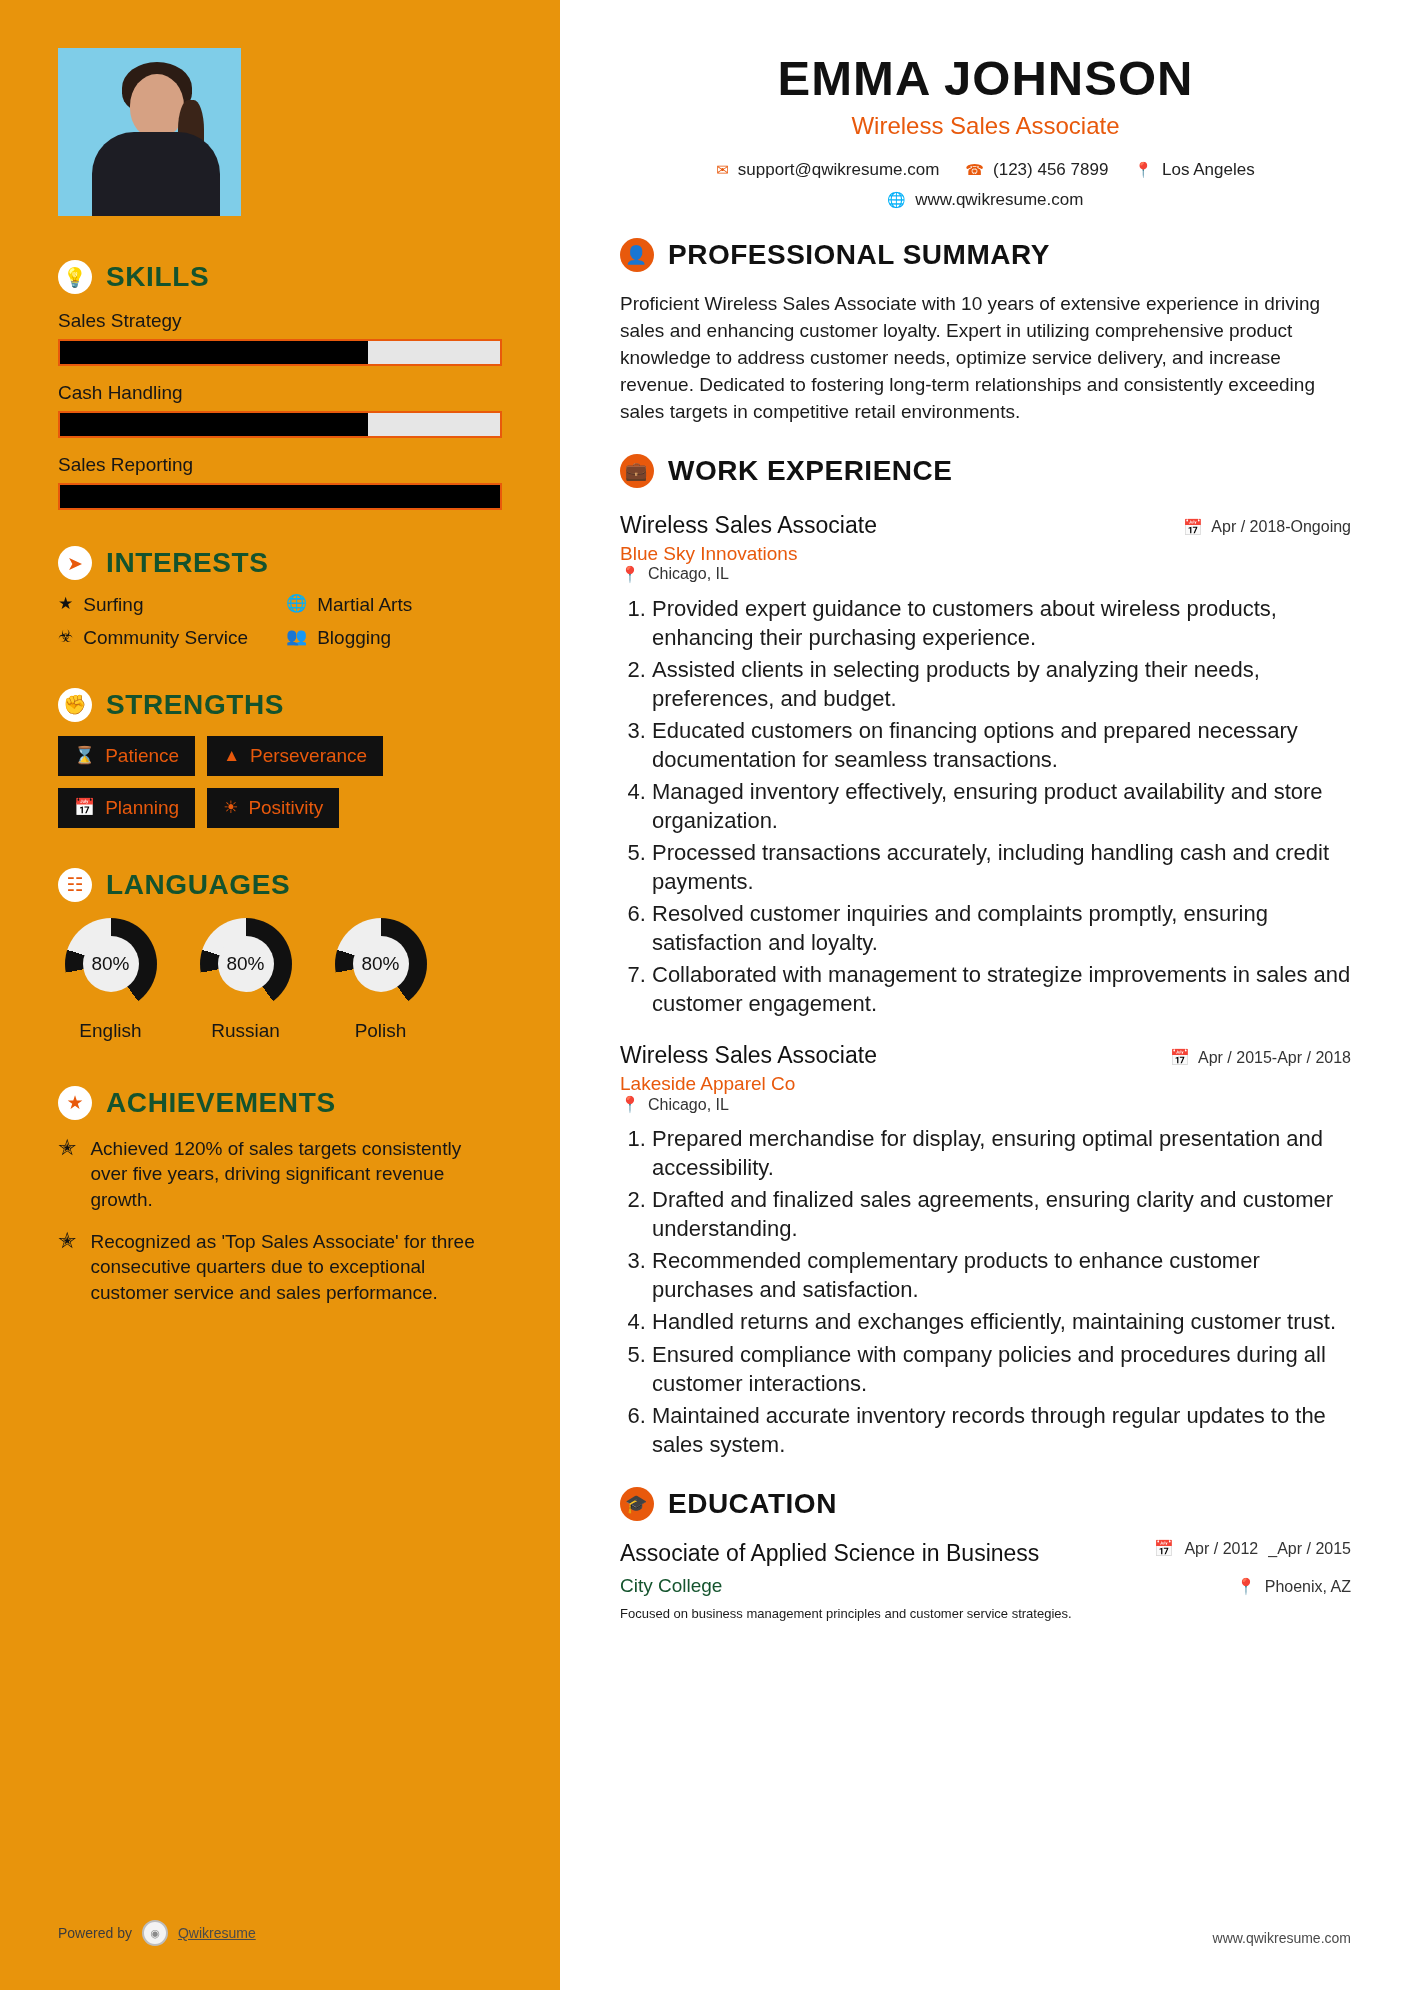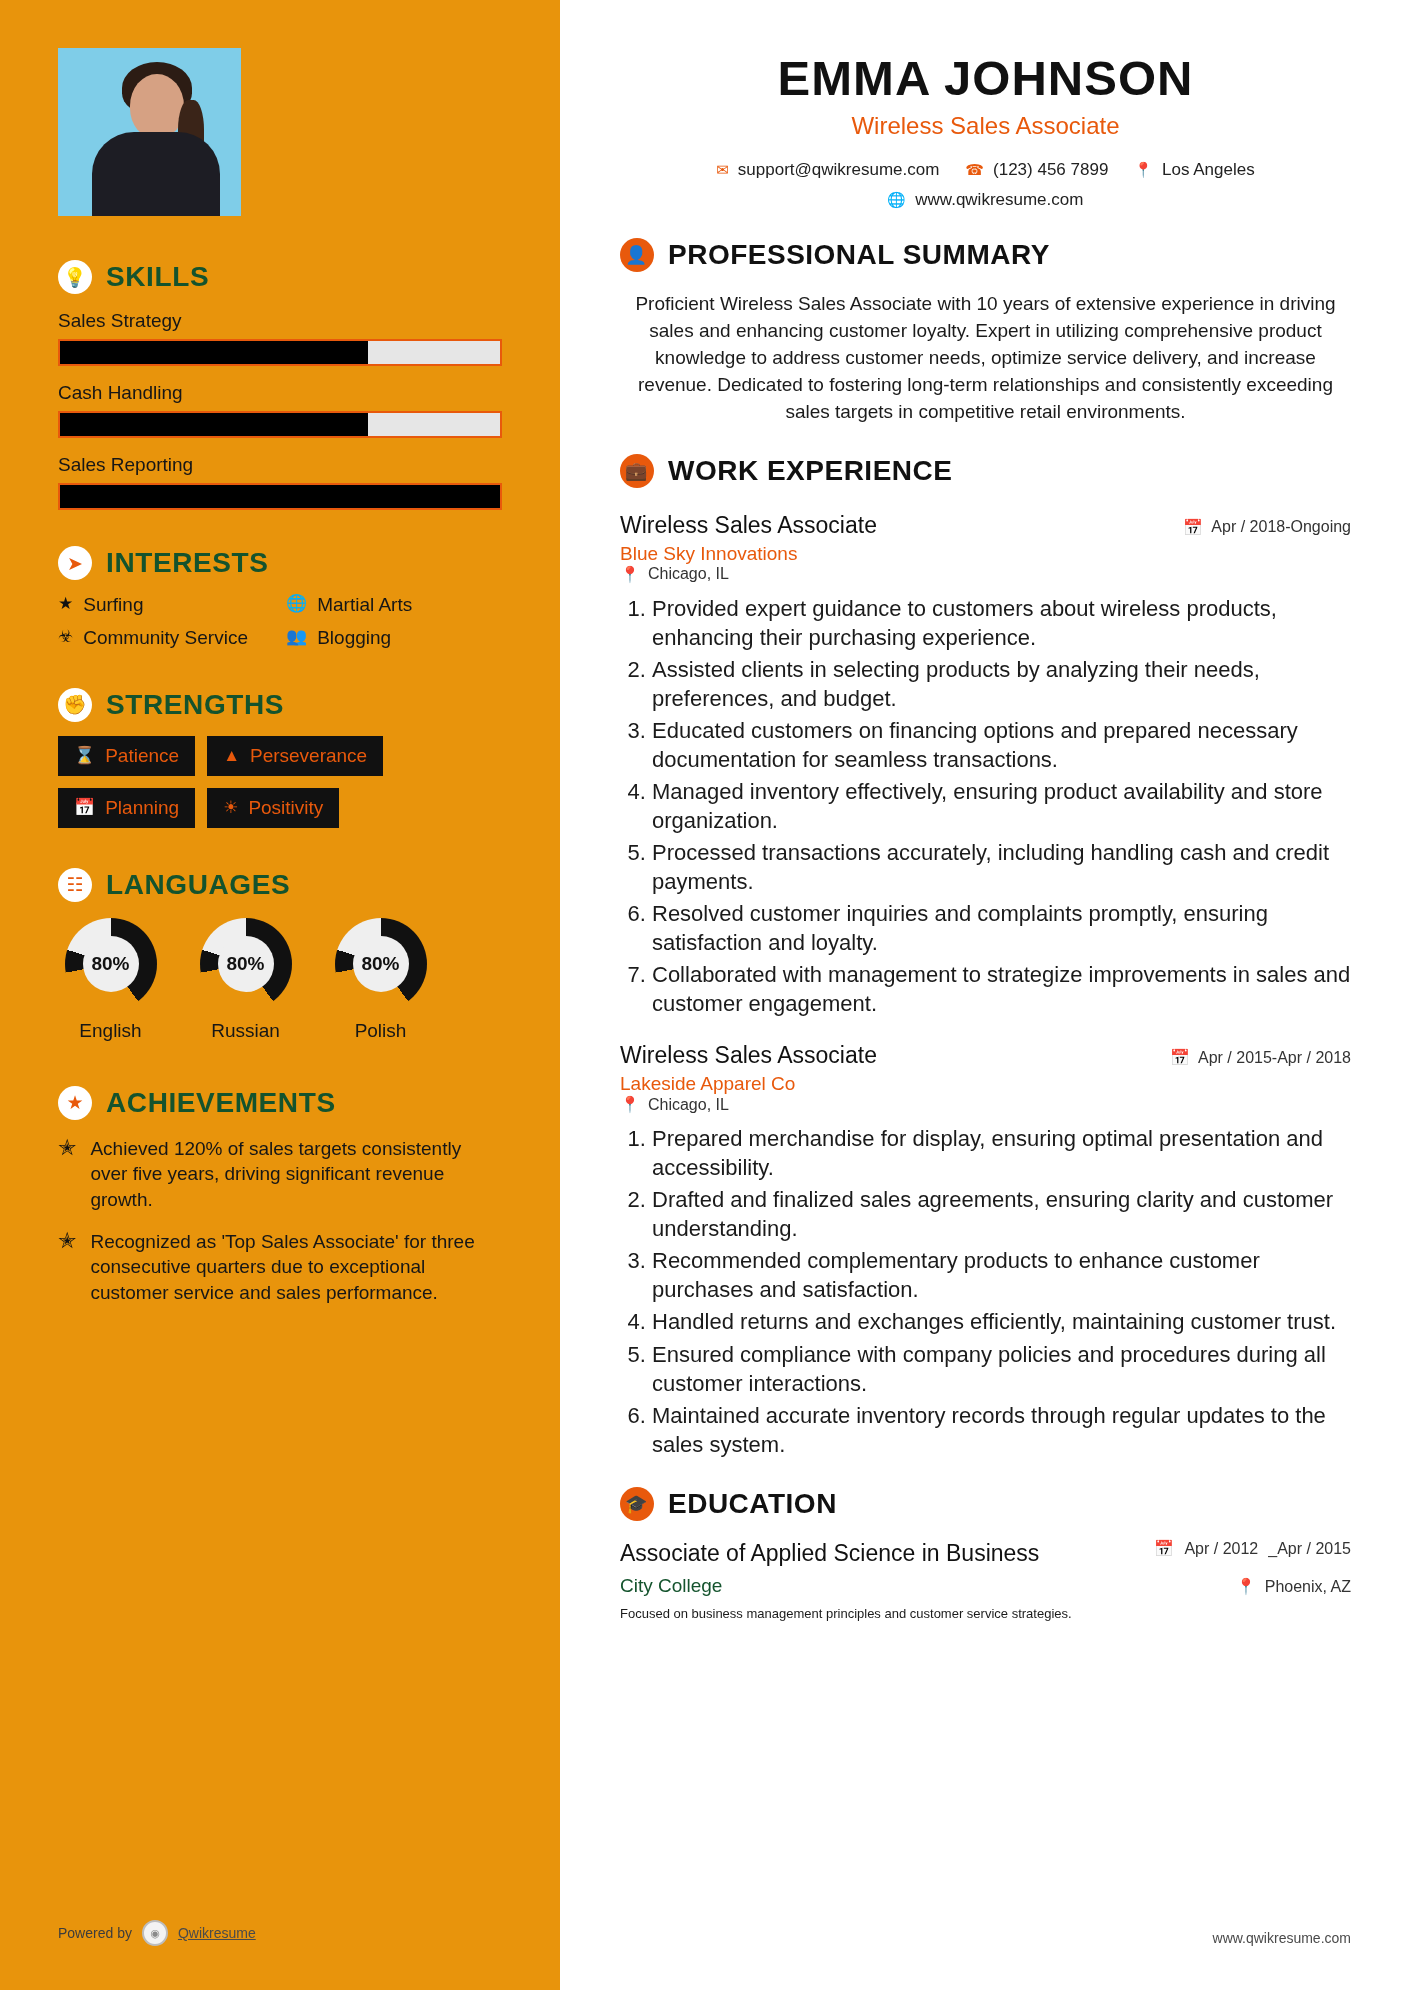--- a/index.html
+++ b/index.html
@@ -89,21 +89,21 @@
   .lang { width:105px; text-align:center; }
   .ring {
     width:92px; height:92px; border-radius:50%;
     margin:0 auto;
     display:flex; align-items:center; justify-content:center;
     position:relative;
   }
   .ring .inner {
     width:56px; height:56px; border-radius:50%;
     background:#efefef; display:flex; align-items:center; justify-content:center;
-    font-size:19px; font-weight:bold; color:#111;
+    font-size:19px; font-weight:normal; color:#111;
   }
   .lang-name { margin-top:10px; font-size:19px; color:#161616; }
 
   .ach-item { display:flex; gap:14px; margin-top:16px; }
   .ach-ic { color:#111; font-size:22px; line-height:1.1; }
   .ach-text { font-size:19px; line-height:1.35; color:#161616; }
 
   .powered {
     position:absolute; left:58px; bottom:44px;
     display:flex; align-items:center; gap:10px;
@@ -138,21 +138,21 @@
 
   .msec { margin-top:28px; }
   .msec-head { display:flex; align-items:center; gap:14px; margin-bottom:12px; }
   .msec-badge {
     width:34px; height:34px; border-radius:50%;
     background:#e8590c; color:#fff;
     display:flex; align-items:center; justify-content:center; font-size:18px;
   }
   .msec-title { font-size:28px; font-weight:bold; letter-spacing:.5px; color:#111; }
 
-  .summary { font-size:19px; line-height:1.42; color:#1b1b1b;text-align:center; }
+  .summary { font-size:19px; line-height:1.42; color:#1b1b1b; }
 
   .job-head { display:flex; justify-content:space-between; align-items:baseline; margin-top:24px; }
   .job-title { font-size:23px; color:#111; }
   .job-meta { font-size:16px; color:#333; display:flex; align-items:center; gap:8px; }
   .job-sub { display:flex; justify-content:space-between; align-items:baseline; margin-top:4px;flex-direction:column; }
   .job-company { font-size:19px; color:#e8590c; }
   .job-loc { font-size:16px; color:#333; display:flex; align-items:center; gap:8px; }
   ol.bullets { margin:10px 0 0 0; padding-left:32px; }
   ol.bullets li { font-size:22px; line-height:1.32; color:#1b1b1b; margin-bottom:3px; }
 

